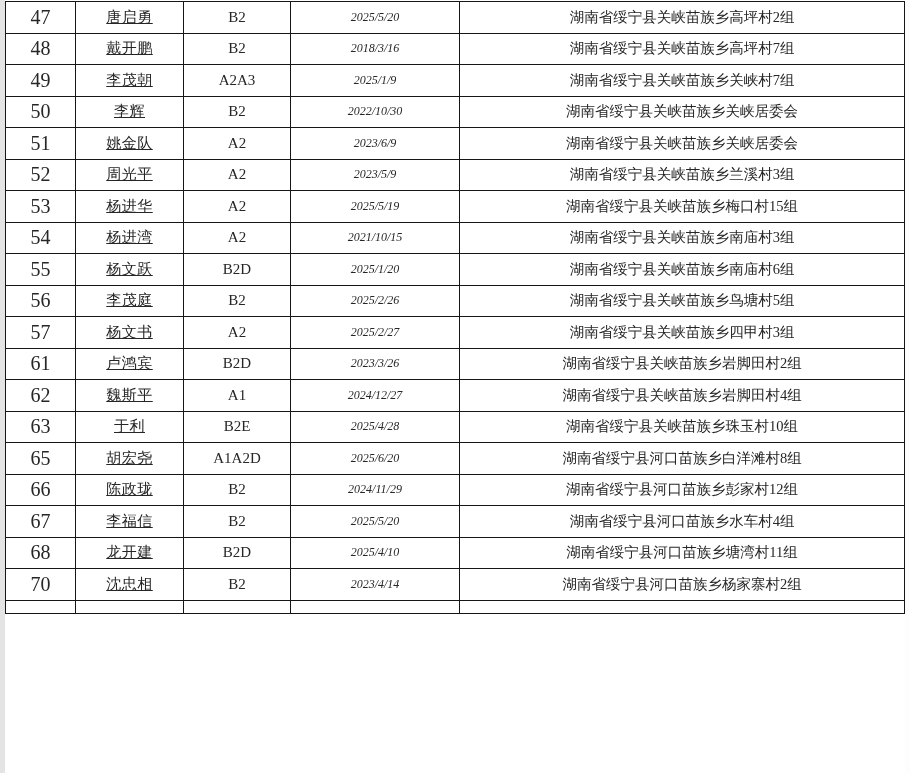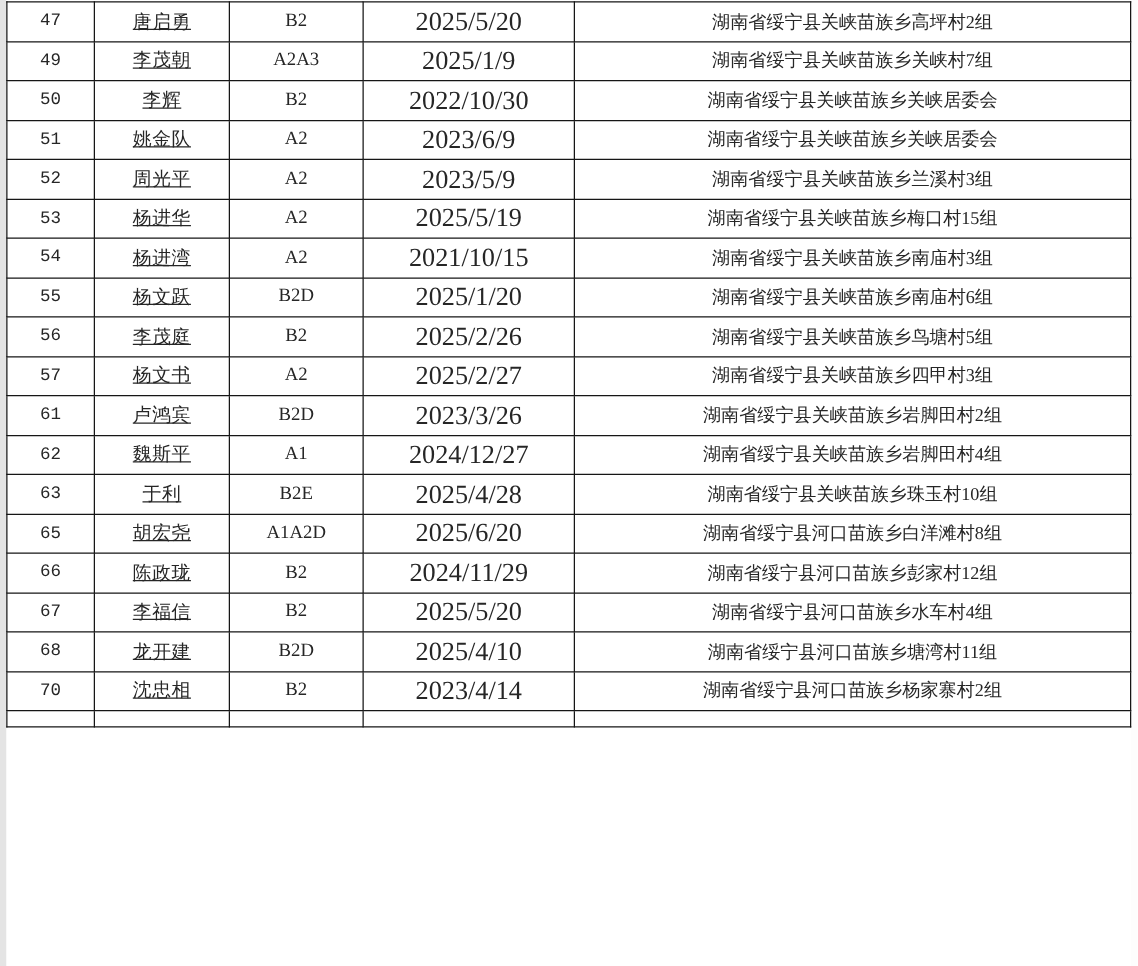--- a/index.html
+++ b/index.html
@@ -39,24 +39,24 @@
     vertical-align: middle;
     color: #262626;
     white-space: nowrap;
     overflow: hidden;
   }
   col.c-no   { width: 70px; }
   col.c-name { width: 108px; }
   col.c-cls  { width: 107px; }
   col.c-date { width: 169px; }
   col.c-addr { width: 445px; }
-  td.no   { font-size: 14px; font-family: Liberation Mono, monospace; }
+  td.no   { font-size: 20px; }
   td.name { font-size: 15px; letter-spacing: 0.5px; text-decoration: underline; }
   td.cls  { font-size: 15px; }
-  td.date { font-size: 21px; }
+  td.date { font-size: 12px; font-style: italic; }
   td.addr { font-size: 14.5px; margin-top: 20px; }
   tr.partial-row td {
     height: 12px;
     border-top: 1.5px solid #161616;
   }
 </style>
 </head>
 <body>
 
 <div class="page-margin-strip"></div>
@@ -72,20 +72,27 @@
   </colgroup>
   <tbody>
       <tr>
     <td class="no">47</td>
     <td class="name">唐启勇</td>
     <td class="cls">B2</td>
     <td class="date">2025/5/20</td>
     <td class="addr">湖南省绥宁县关峡苗族乡高坪村2组</td>
   </tr>
       <tr>
+    <td class="no">48</td>
+    <td class="name">戴开鹏</td>
+    <td class="cls">B2</td>
+    <td class="date">2018/3/16</td>
+    <td class="addr">湖南省绥宁县关峡苗族乡高坪村7组</td>
+  </tr>
+      <tr>
     <td class="no">49</td>
     <td class="name">李茂朝</td>
     <td class="cls">A2A3</td>
     <td class="date">2025/1/9</td>
     <td class="addr">湖南省绥宁县关峡苗族乡关峡村7组</td>
   </tr>
       <tr>
     <td class="no">50</td>
     <td class="name">李辉</td>
     <td class="cls">B2</td>

